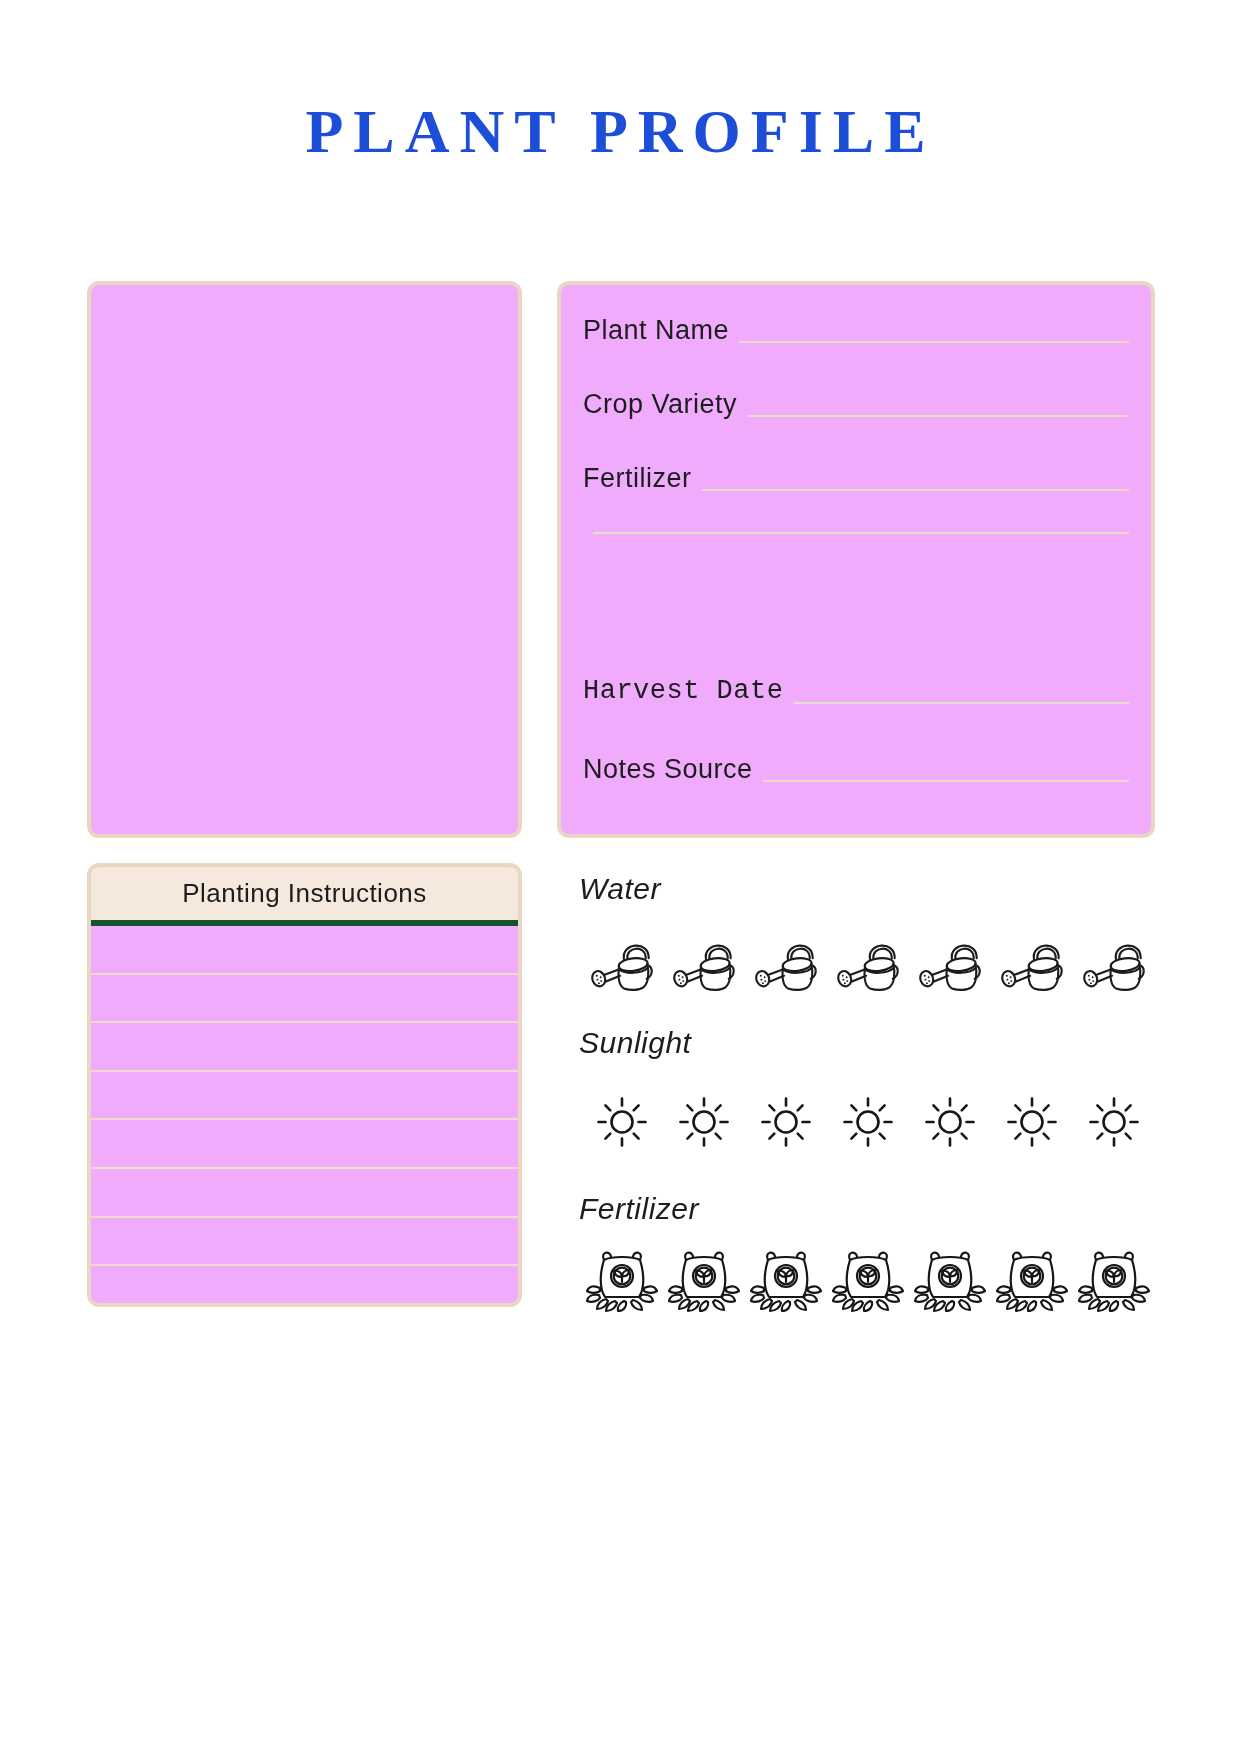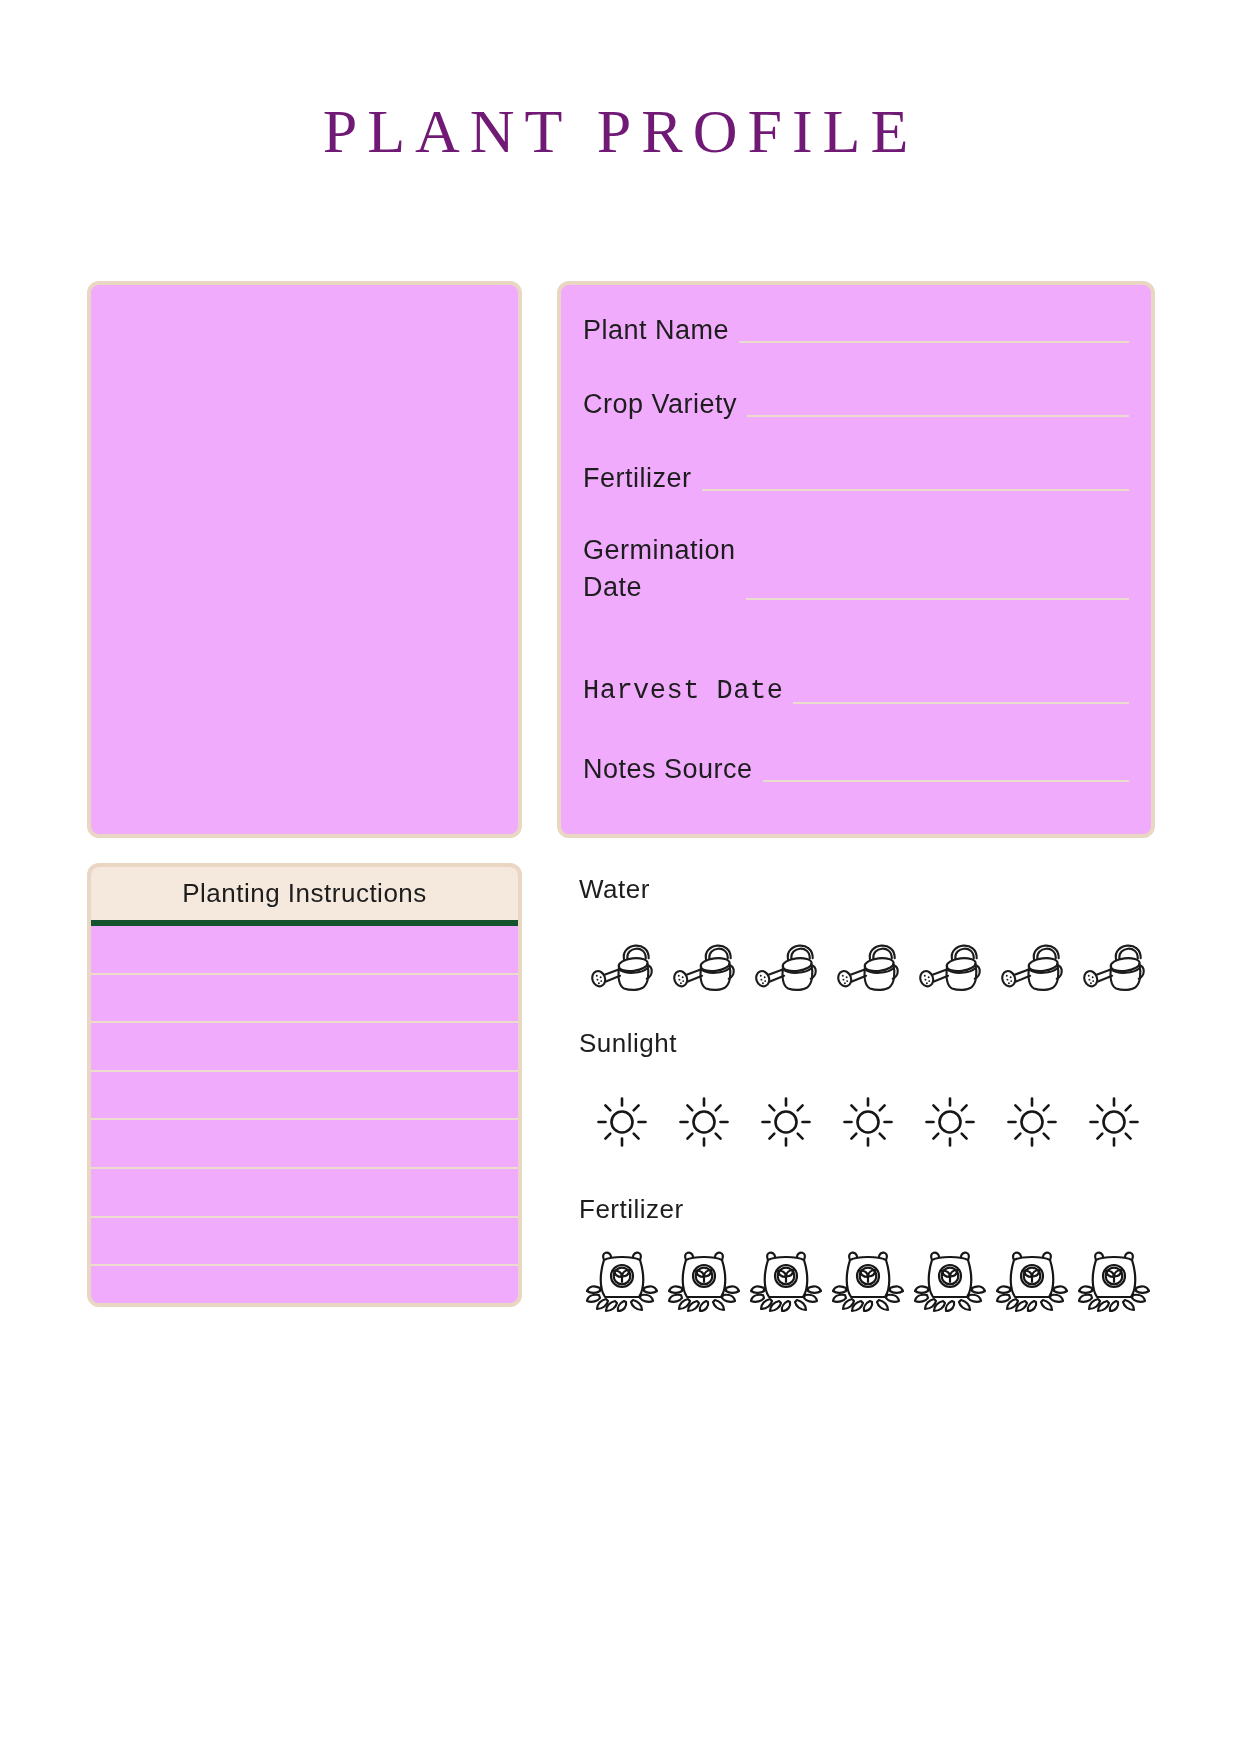--- a/index.html
+++ b/index.html
@@ -10,23 +10,23 @@
     font-family:"Liberation Sans", sans-serif;
     color:#1d1d1d;
     overflow:hidden;
   }
   
   .title{
     position:absolute;top:96px;left:0;right:0;
     text-align:center;
     font-family:"Liberation Serif", serif;
     font-size:62px;
-    font-weight:400;
+    font-weight:700;
     letter-spacing:10px;
-    color:#701a75;
+    color:#1d4ed8;
   }
   
   .box{
     position:absolute;
     border:4px solid #e9d6c3;
     border-radius:12px;
     background:#f0abfc;
     box-sizing:border-box;
   }
   .photo-box{left:87px;top:281px;width:435px;height:557px;}
@@ -60,22 +60,23 @@
     border-top-left-radius:8px;border-top-right-radius:8px;
   }
   .ruled .line-row{border-bottom:2px solid #ecdccb;}
   .ruled .line-row:last-child{border-bottom:none;}
   .instructions-box .line-row{height:46.6px;}
   .notes-box .line-row{height:45.2px;}
 
   
   .ratings{position:absolute;left:557px;top:865px;width:598px;}
   .rating-label{
-    font-size:26px;line-height:34px;letter-spacing:0.5px;
+    font-size:30px;line-height:34px;letter-spacing:0.5px;
     margin-left:22px;
+    font-style:italic;
   }
   .lbl-water{margin-top:7px;}
   .row-can{margin-top:30px;height:64px;}
   .lbl-sun{margin-top:26px;}
   .row-sun{margin-top:28px;height:68px;}
   .lbl-fert{margin-top:36px;}
   .row-bag{margin-top:14px;height:80px;}
   .icon-row{display:flex;padding-left:24px;}
   .icon-cell{width:82px;display:flex;align-items:center;justify-content:center;}
   .row-can svg{width:66px;height:60px;}
@@ -155,22 +156,20 @@
     </div>
     <div class="f-row" style="top:101px;">
       <span class="f-label">Crop Variety</span>
       <span class="f-line"></span>
     </div>
     <div class="f-row" style="top:175px;">
       <span class="f-label">Fertilizer</span>
       <span class="f-line"></span>
     </div>
     <div class="f-row" style="top:247px;">
-      <span class="f-label">Germination
-Date</span>
       <span class="f-line"></span>
     </div>
     <div class="f-row" style="top:388px;font-family:Liberation Mono, monospace;">
       <span class="f-label">Harvest Date</span>
       <span class="f-line"></span>
     </div>
     <div class="f-row" style="top:466px;">
       <span class="f-label">Notes Source</span>
       <span class="f-line"></span>
     </div>

